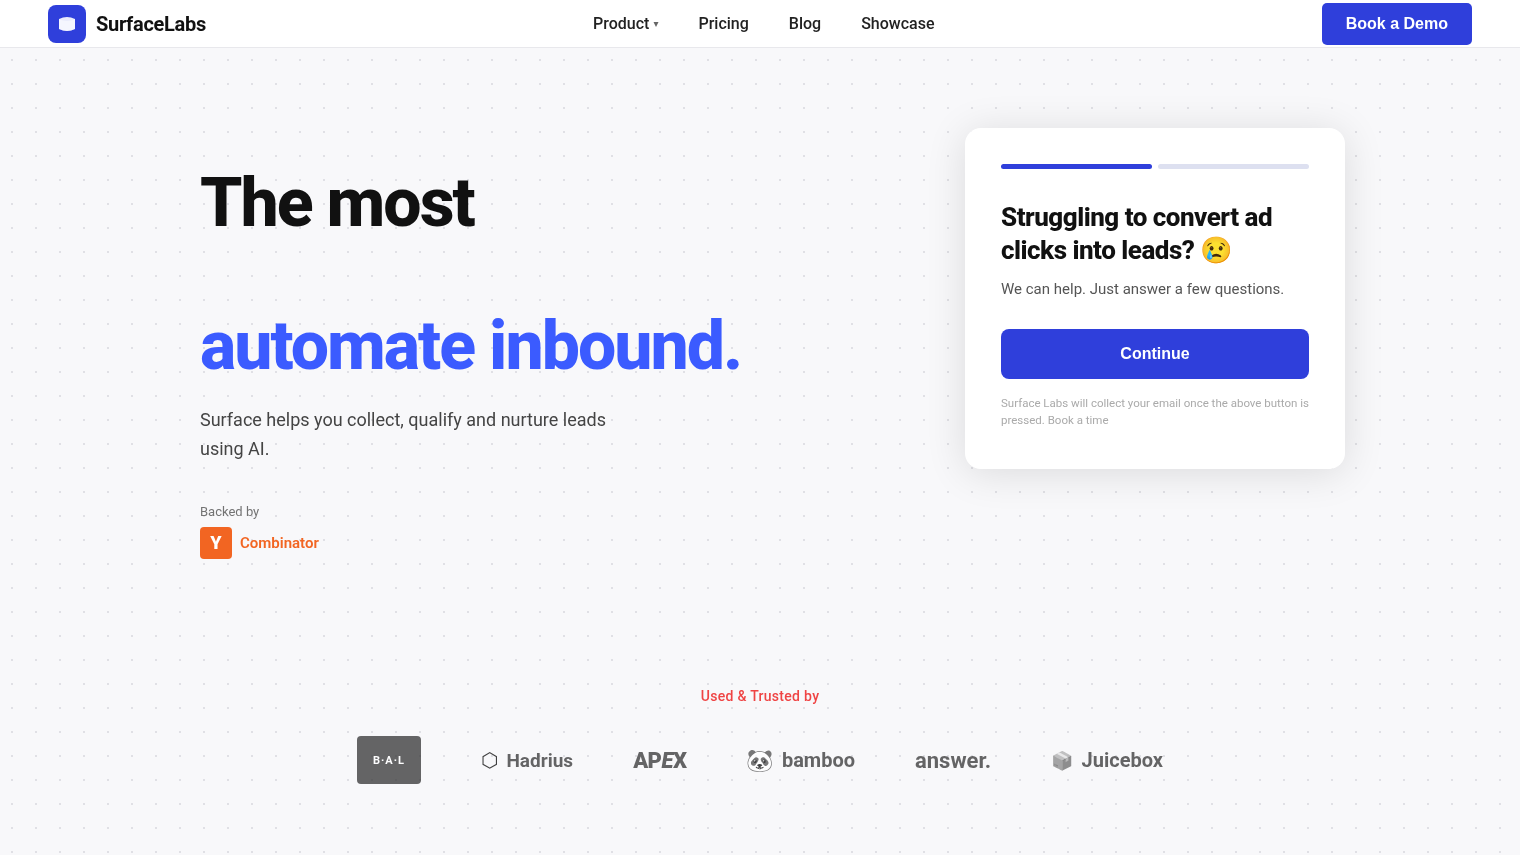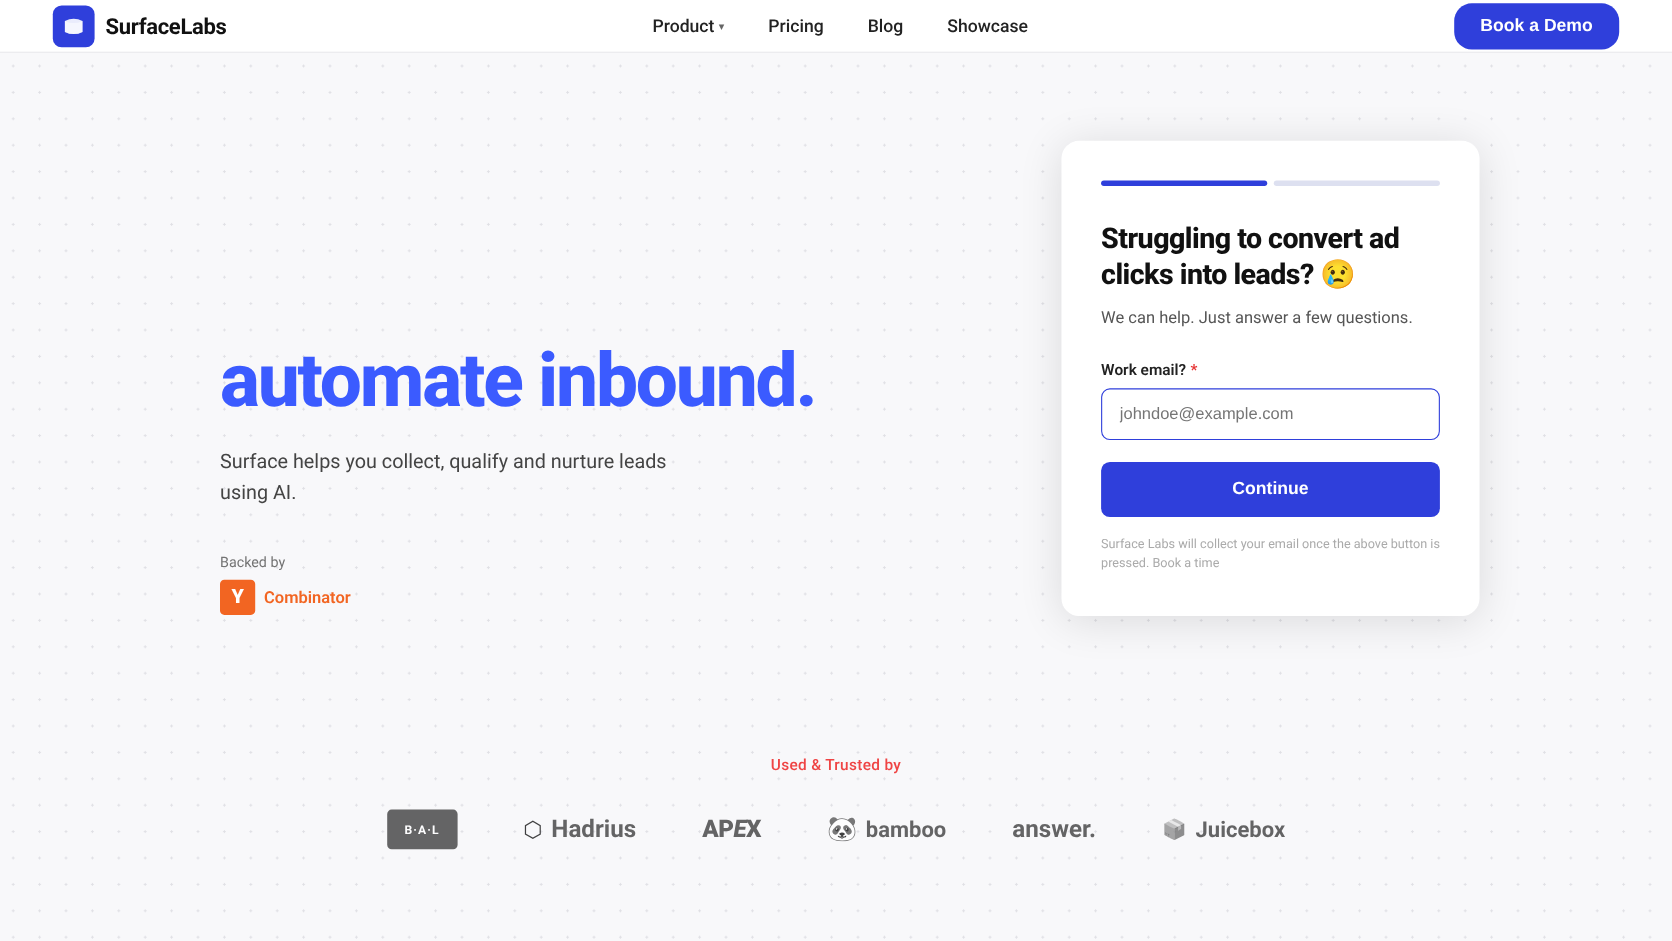--- a/index.html
+++ b/index.html
@@ -89,21 +89,21 @@
     .nav-link-chevron {
       font-size: 10px;
       color: #666;
     }
 
     .nav-cta {
       background: #2f3fdb;
       color: #fff;
       border: none;
       padding: 12px 24px;
-      border-radius: 16px;
+      border-radius: 5px;
       font-size: 16px;
       font-weight: 600;
       cursor: pointer;
       transition: background 0.15s;
     }
 
     
     .hero {
       position: relative;
       z-index: 1;
@@ -296,39 +296,39 @@
     .logo-item {
       display: flex;
       align-items: center;
       gap: 8px;
       opacity: 0.75;
       filter: grayscale(100%);
     }
 
     .logo-bal {
       width: 64px;
-      height: 36px;
+      height: 48px;
       background: #333;
       border-radius: 4px;
       display: flex;
       align-items: center;
       justify-content: center;
       color: white;
       font-size: 11px;
       font-weight: 700;
       letter-spacing: 1px;
     }
 
     .logo-text {
       font-size: 22px;
       font-weight: 700;
       color: #333;
     }
 
-    .logo-text-hadrius { font-size: 22px; }
+    .logo-text-hadrius { font-size: 19px; }
     .logo-text-apex { font-size: 22px; font-weight: 900; letter-spacing: -0.5px; }
     .logo-text-bamboo { font-size: 20px; }
     .logo-text-every { font-size: 22px; }
     .logo-text-juicebox { font-size: 20px; }
 
     .logo-icon {
       font-size: 22px;
     }
   </style>
 </head>
@@ -361,21 +361,21 @@
     </a>
   </div>
 
   <button class="nav-cta">Book a Demo</button>
 </nav>
 
 <section class="hero">
 
   <div class="hero-left">
     <h1 class="hero-headline">
-      <br>
+      <span>The most</span><br>
       <br>
       <span class="hero-headline-accent">automate inbound.</span>
     </h1>
     <p class="hero-subtitle">Surface helps you collect, qualify and nurture leads using AI.</p>
 
     <div class="hero-backed">
       <div class="hero-backed-label">Backed by</div>
       <div class="hero-backed-logo">
         <div class="yc-badge">Y</div>
         <span class="yc-text">Combinator</span>
@@ -390,27 +390,20 @@
       <div class="progress-bar inactive"></div>
     </div>
 
     <h2 class="form-title">
       <span>Struggling to convert ad clicks into leads?</span>
       <span class="form-title-emoji"> 😢</span>
     </h2>
 
     <p class="form-desc">We can help. Just answer a few questions.</p>
 
-    <div>
-      <label class="form-label">
-        <span>Work email?</span>
-        <span class="form-label-required">*</span>
-      </label>
-      <input type="email" class="form-input" placeholder="johndoe@example.com" style="">
-    </div>
 
     <button class="form-continue-btn">Continue</button>
 
     <p class="form-disclaimer">Surface Labs will collect your email once the above button is pressed. Book a time</p>
   </div>
 </section>
 
 <section class="trusted-section">
   <p class="trusted-label">Used &amp; Trusted by</p>
 

